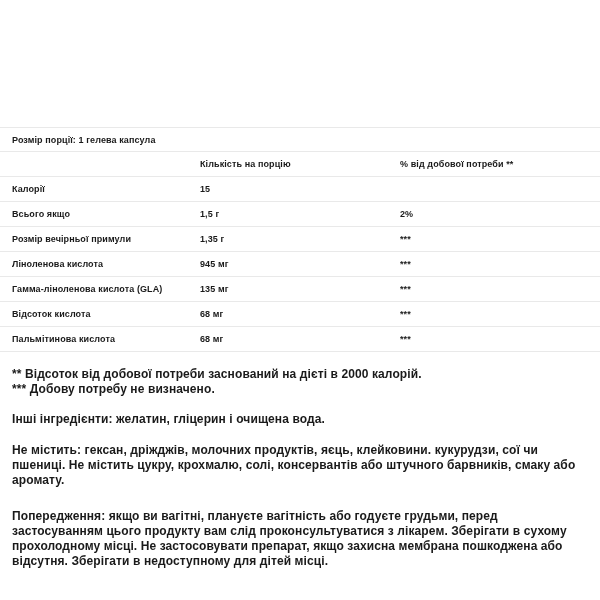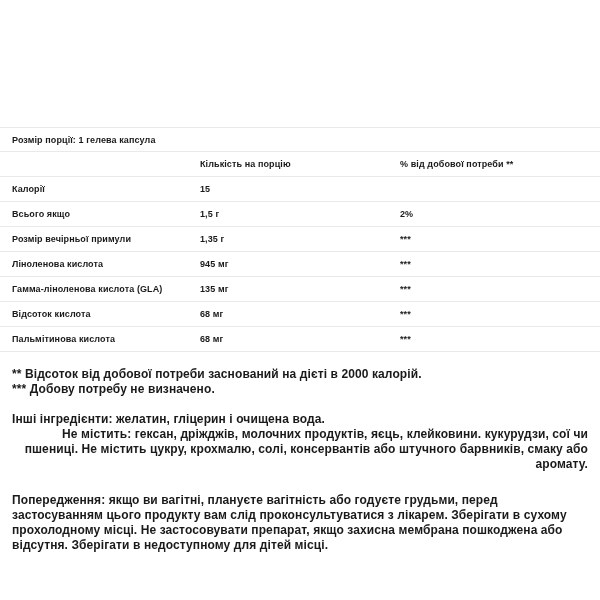--- a/index.html
+++ b/index.html
@@ -73,21 +73,21 @@
   .note {
     font-size: 12px;
     font-weight: bold;
     line-height: 15px;
     letter-spacing: 0.1px;
     color: #1a1a1a;
   }
   .note.n1 { margin-top: 15px; }
   .note.n2 { }
   .note.n3 { margin-top: 15px; }
-  .note.n4 { max-width: 576px; text-align: right; }
+  .note.n4 { margin-top: 16px; max-width: 576px; }
   .note.n5 { margin-top: 21px; max-width: 578px; }
 </style>
 </head>
 <body>
 
 <div class="page">
 
   <div class="top-spacer"></div>
 
   <table class="facts-table">

